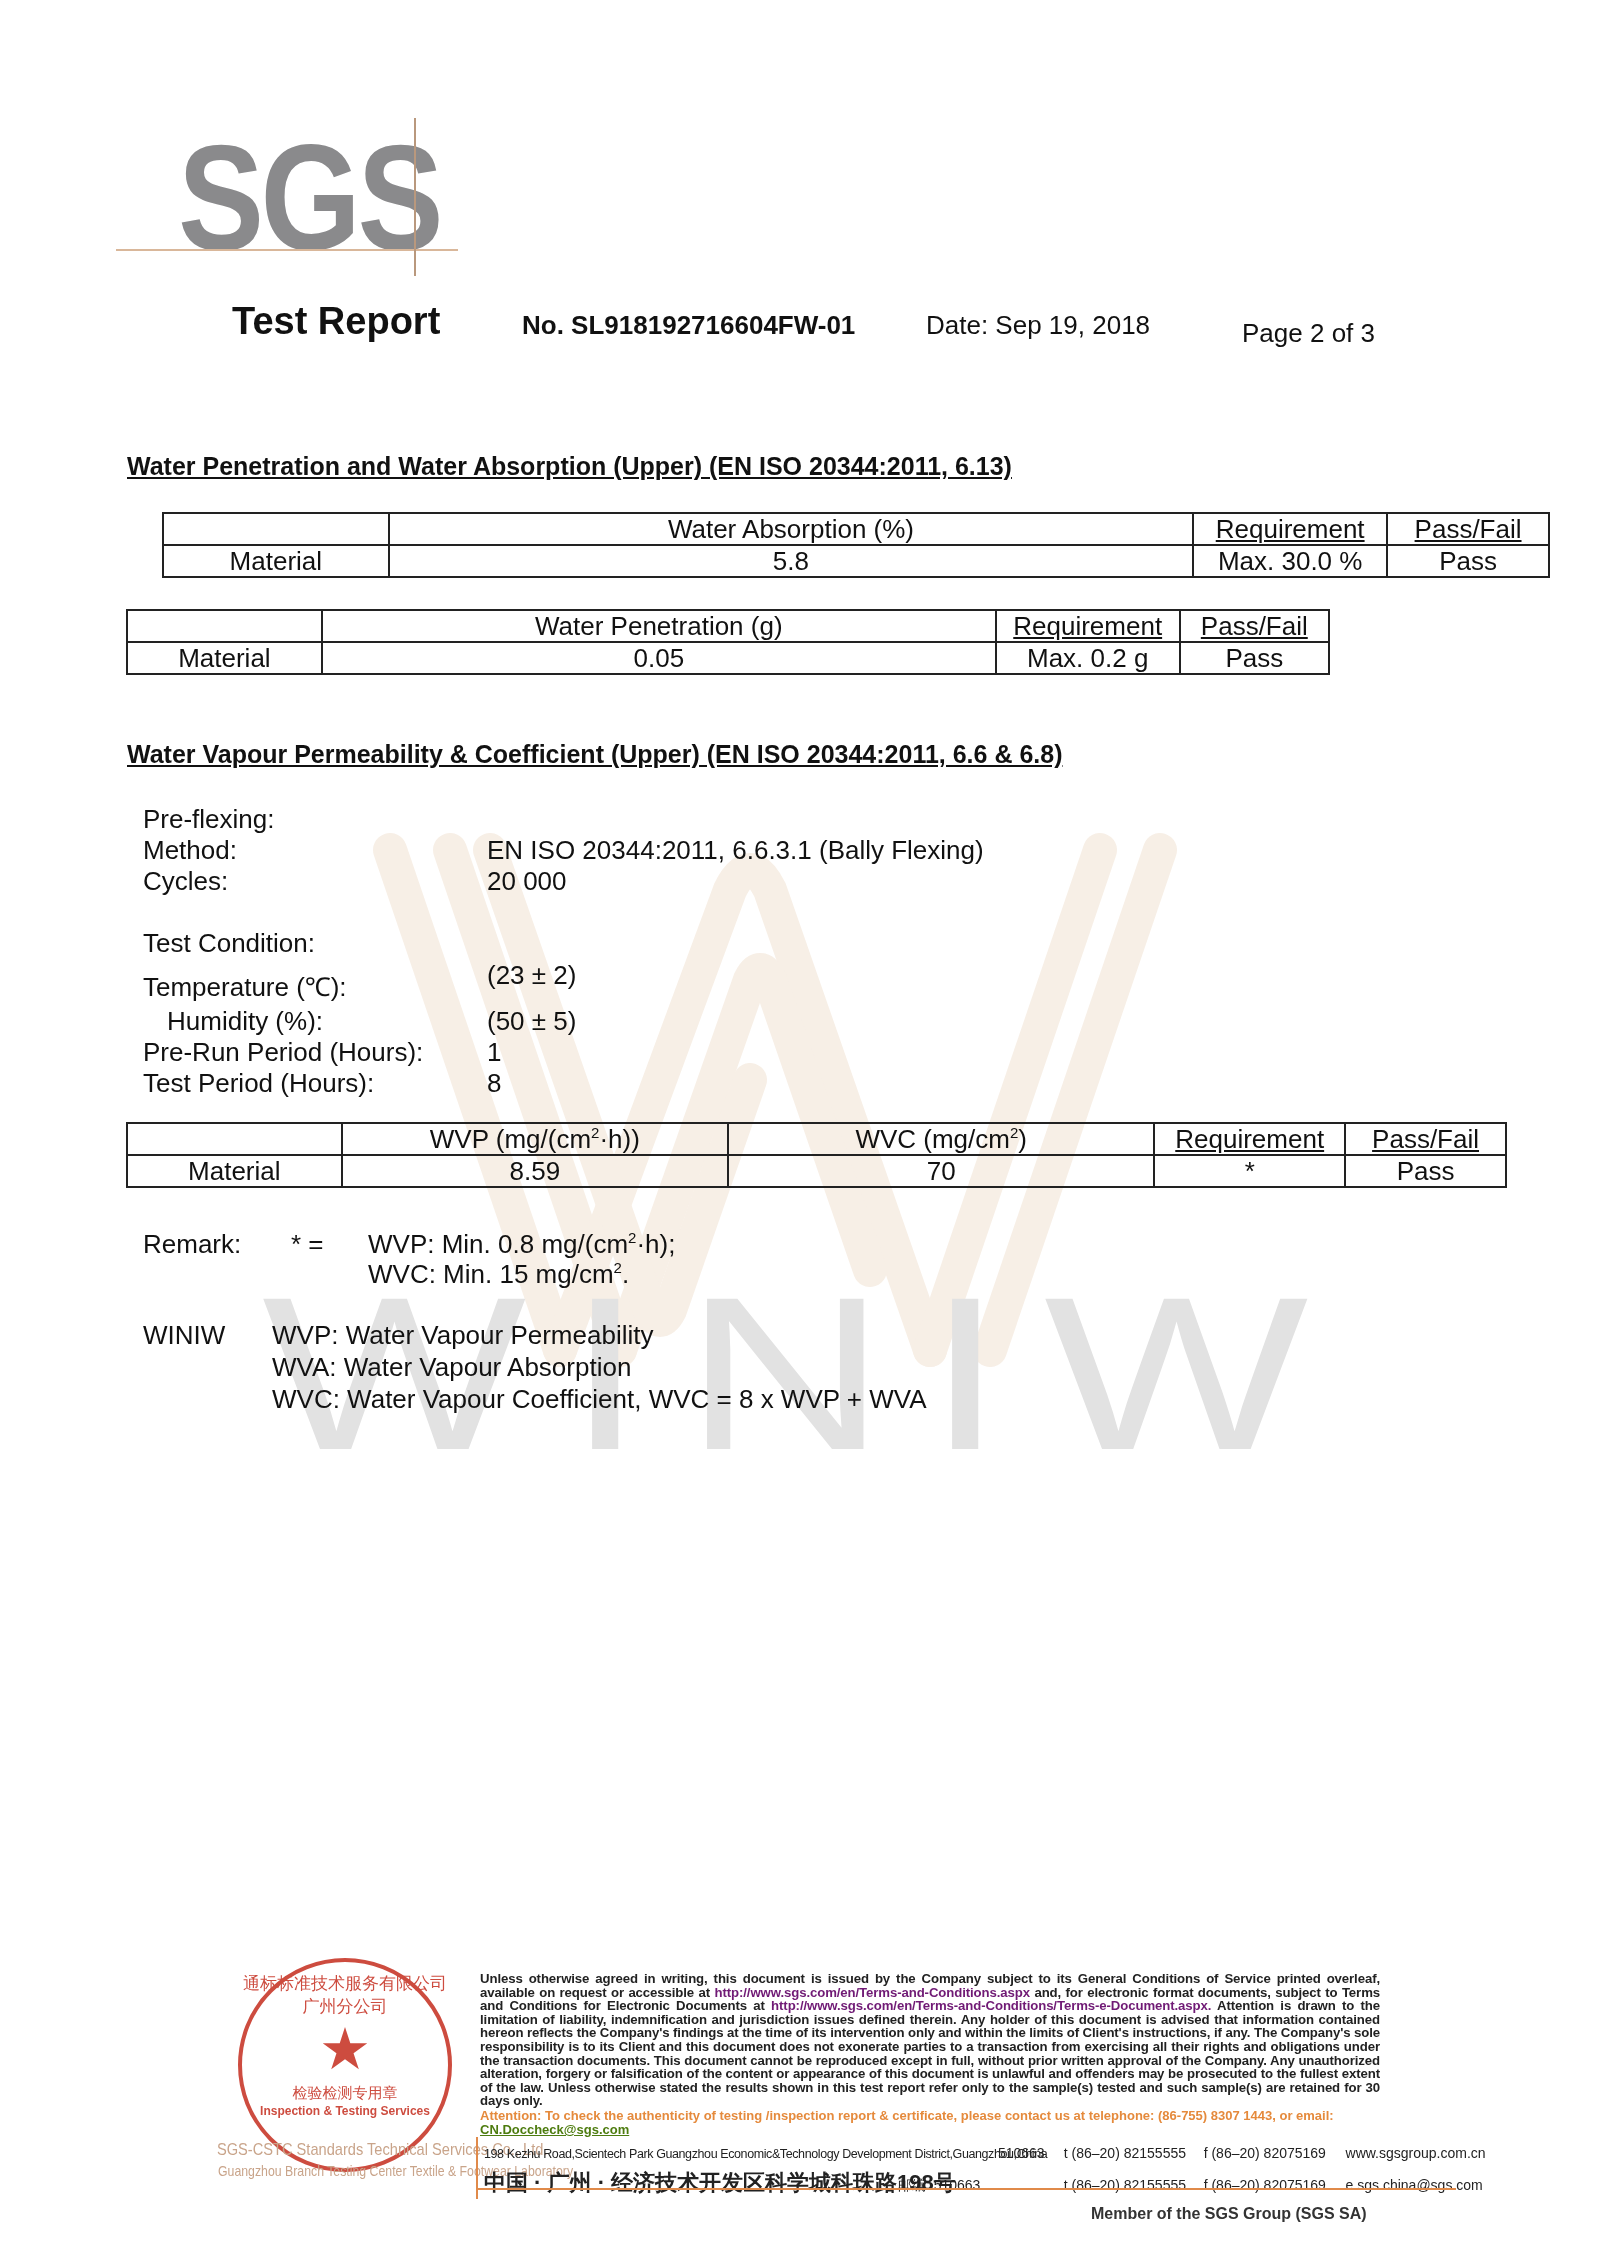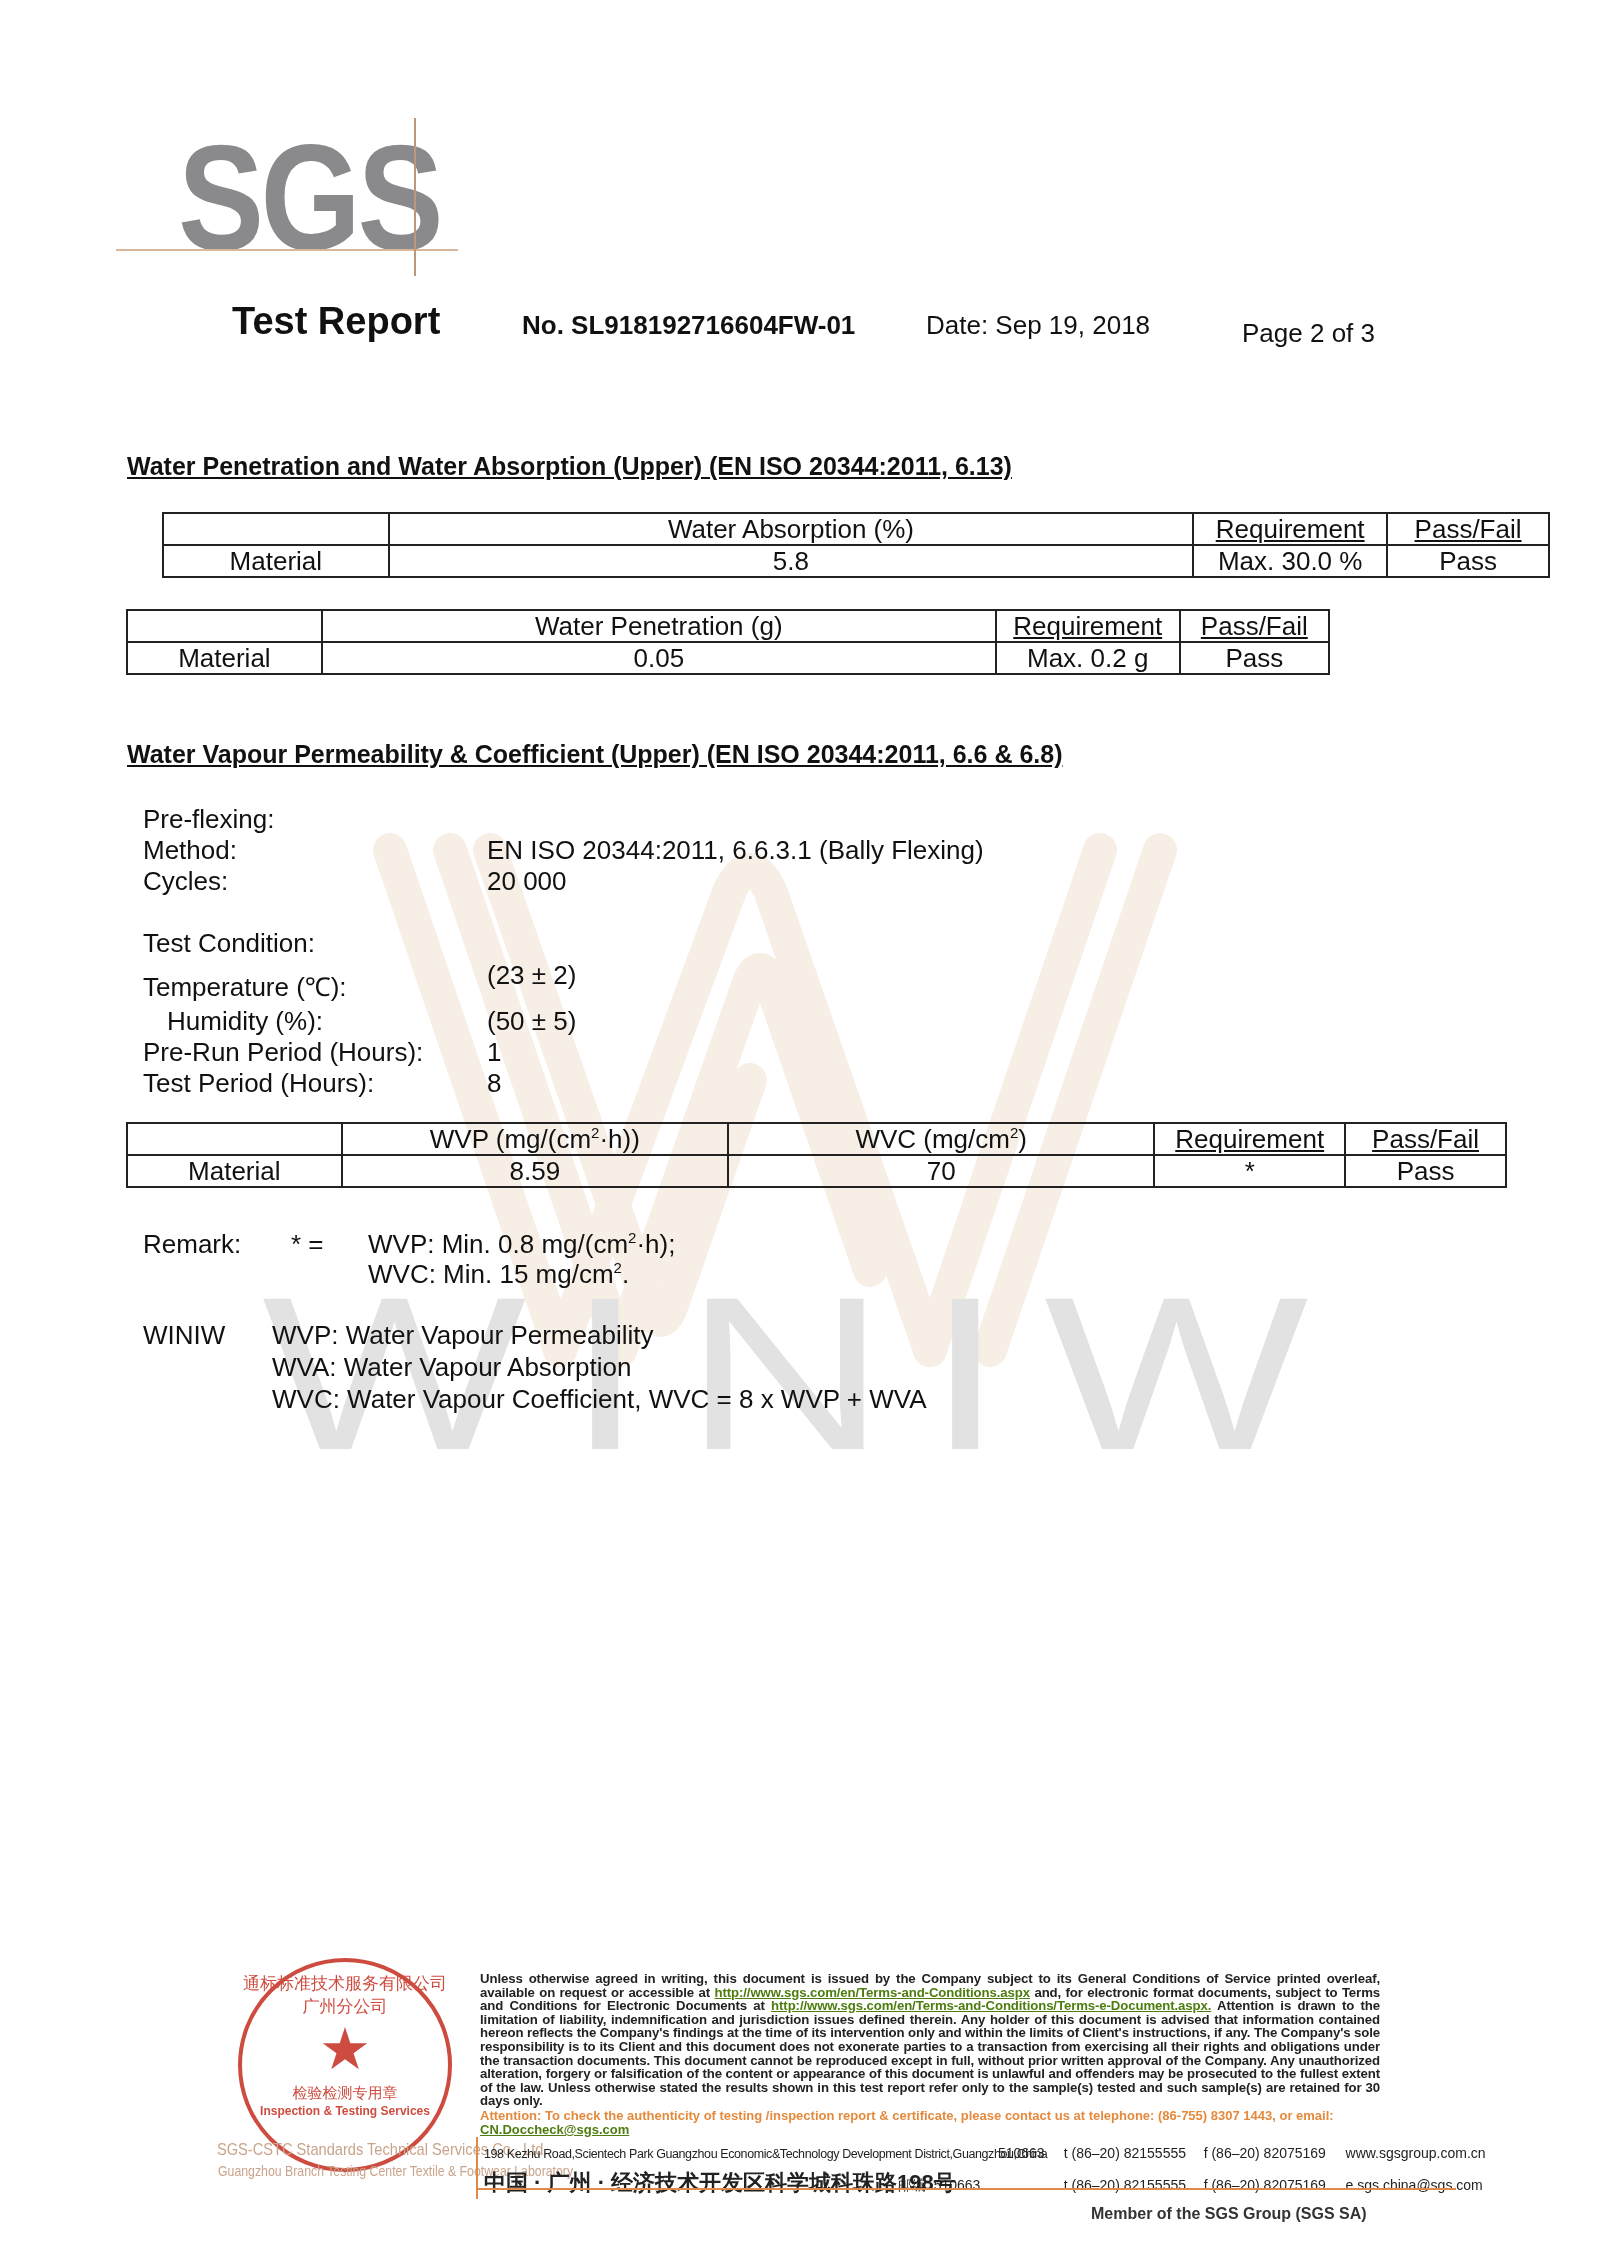--- a/index.html
+++ b/index.html
@@ -39,21 +39,21 @@
   .stamp { position:absolute; left:238px; top:1958px; width:206px; height:206px; border:4px solid #c8392b; border-radius:50%; opacity:0.9; }
   .stamp-star { position:absolute; left:0; right:0; top:58px; text-align:center; color:#c8392b; font-size:58px; line-height:58px; }
   .stamp-top { position:absolute; left:0; right:0; top:10px; text-align:center; color:#c8392b; font-size:17px; }
   .stamp-cn { position:absolute; left:0; right:0; top:122px; text-align:center; color:#c8392b; font-size:15px; }
   .stamp-en { position:absolute; left:0; right:0; top:142px; text-align:center; color:#c8392b; font-size:12px; font-weight:700; }
   .stamp-line1 { position:absolute; left:217px; top:2140px; font-size:17px; color:#c9a48a; white-space:nowrap; transform:scaleX(0.86); transform-origin:left top; }
   .stamp-line2 { position:absolute; left:218px; top:2162px; font-size:15px; color:#c9a48a; white-space:nowrap; transform:scaleX(0.82); transform-origin:left top; }
 
   .disclaimer { position:absolute; left:480px; top:1972px; width:900px; font-size:13.2px; line-height:13.6px; font-weight:700;
                 text-align:justify; color:#222; letter-spacing:-0.1px; }
-  .disclaimer a { color:#4d7c0f; text-decoration:underline; }
+  .disclaimer a { color:#701a75; }
   .attention { position:absolute; left:480px; top:2109px; width:920px; font-size:13px; line-height:14px; font-weight:700; color:#e58a3c; }
   .attention a { color:#4d7c0f; text-decoration:underline; }
   .addr { position:absolute; left:484px; font-size:14px; white-space:nowrap; color:#222; }
   .addr span { display:inline-block; }
   .f-vline { position:absolute; left:476px; top:2137px; width:2px; height:62px; background:#e08a4a; }
   .f-hline { position:absolute; left:476px; top:2188px; width:980px; height:2px; background:#e08a4a; }
   .member { position:absolute; left:1091px; top:2205px; font-size:16px; font-weight:700; color:#333; }
 </style>
 </head>
 <body>

